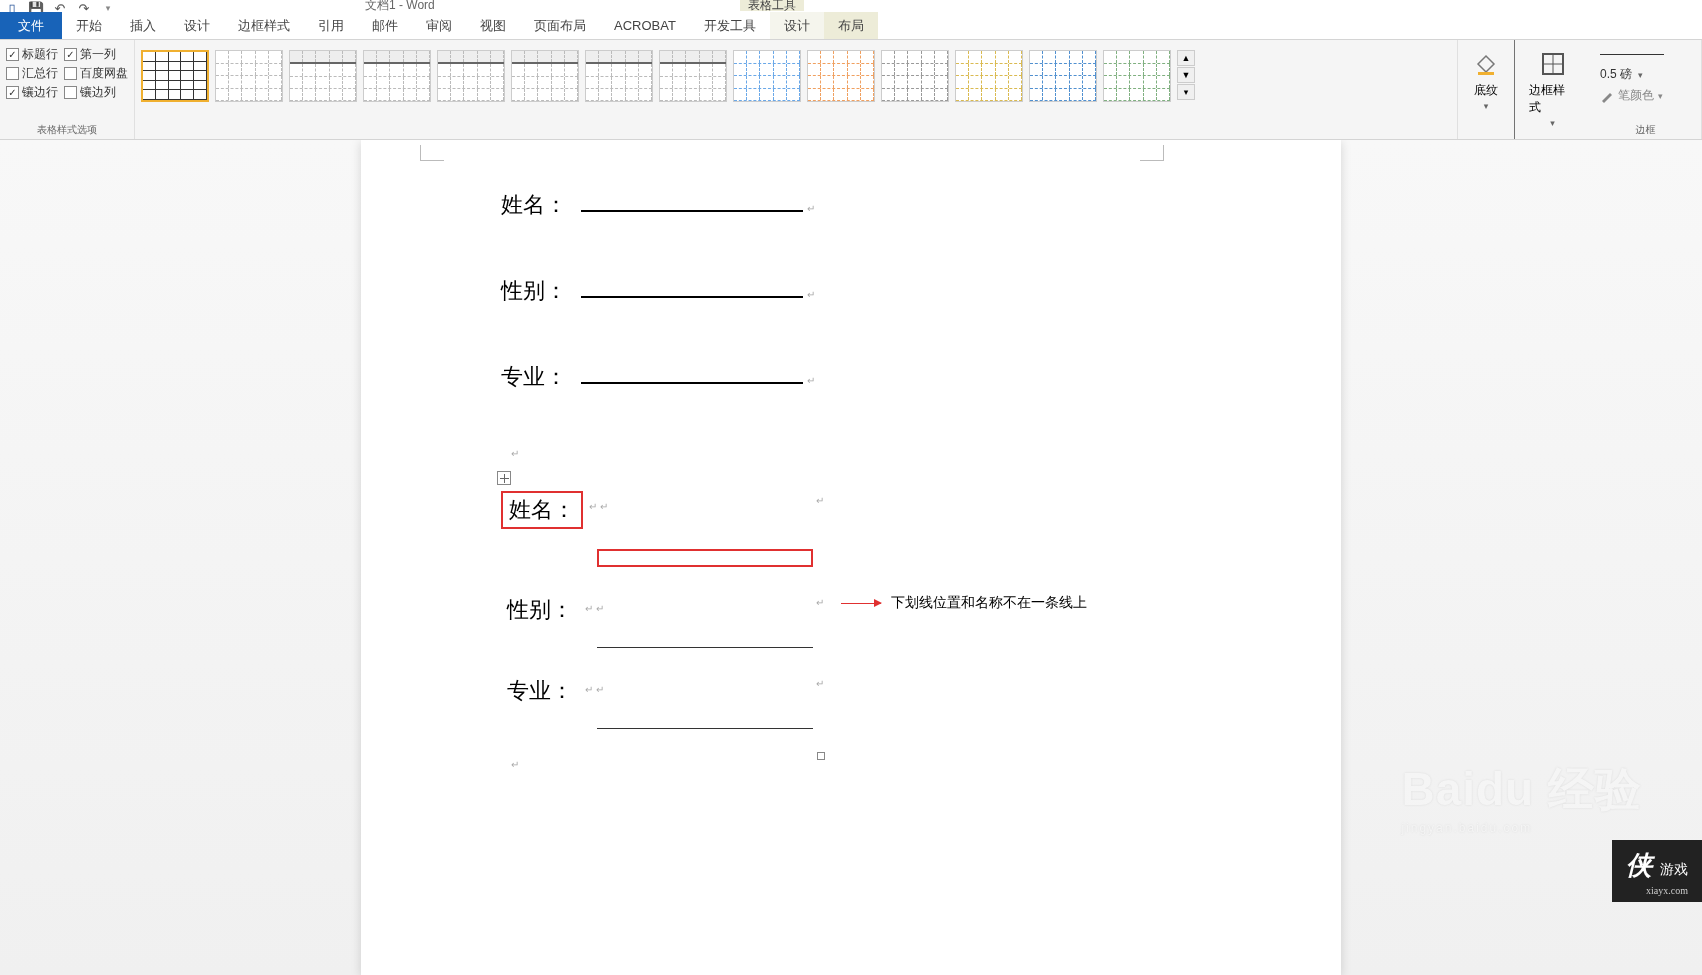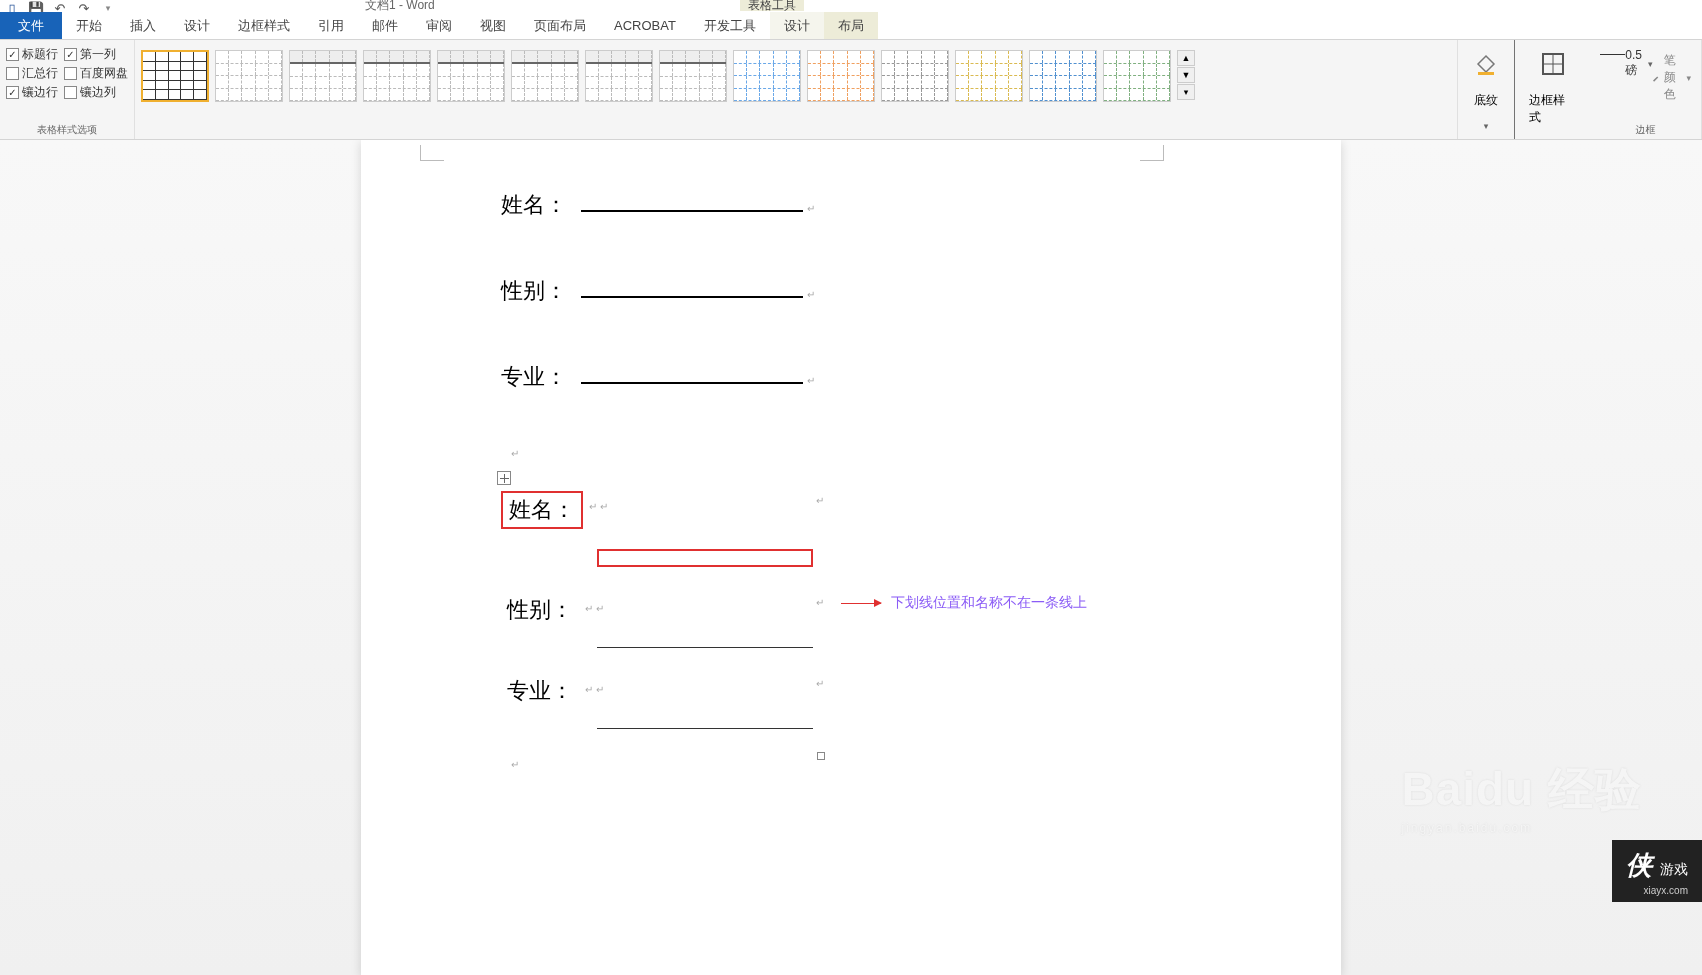--- a/index.html
+++ b/index.html
@@ -54,21 +54,21 @@
 .thumb-lblue .thumb-cell { border-right: 1px dashed #5090d0; }
 .thumb-green .thumb-row { border-bottom: 1px dashed #80b080; }
 .thumb-green .thumb-cell { border-right: 1px dashed #80b080; }
 .thumb-solid .thumb-row { border-bottom: 1px solid #333; }
 .thumb-solid .thumb-cell { border-right: 1px solid #333; }
 .thumb-hdr .thumb-row:first-child { background: #eee; border-bottom: 2px solid #666; }
 .gallery-more { width: 18px; display: flex; flex-direction: column; gap: 1px; }
 .gallery-more-btn { height: 16px; border: 1px solid #ccc; background: #f0f0f0; font-size: 9px; display: flex; align-items: center; justify-content: center; cursor: pointer; }
 
 
-.big-btn { display: flex; flex-direction: column; align-items: center; justify-content: center; padding: 4px 8px; gap: 12px; cursor: pointer; font-size: 12px; }
+.big-btn { display: flex; flex-direction: column; align-items: center; justify-content: center; padding: 4px 8px; gap: 2px; cursor: pointer; font-size: 12px; }
 .big-icon { width: 32px; height: 32px; display: flex; align-items: center; justify-content: center; }
 
 
 .border-line-preview { width: 64px; height: 8px; border-top: 1px solid #333; margin: 6px 0 4px 0; }
 .border-weight { font-size: 12px; color: #333; display: flex; align-items: center; gap: 6px; }
 .border-weight .dd { font-size: 9px; color: #666; }
 .pen-color { font-size: 12px; color: #888; display: flex; align-items: center; gap: 4px; margin-top: 4px; }
 
 
 .doc-area { position: absolute; top: 140px; left: 0; right: 0; bottom: 0; background: linear-gradient(to bottom, #f8f8f8, #f0f0f0); display: flex; justify-content: center; overflow: hidden; }
@@ -92,33 +92,33 @@
 .table-anchor::after { top: 6px; left: 2px; height: 1px; width: 9px; }
 
 .tbl-field { display: flex; align-items: flex-start; font-family: "SimSun", serif; font-size: 22px; margin-bottom: 20px; position: relative; }
 .tbl-label { padding: 2px 6px; }
 .tbl-label.boxed { border: 2px solid #e03030; }
 .tbl-cell-marks { font-size: 10px; color: #aaa; margin-left: 6px; margin-top: 10px; }
 .tbl-cell-right-mark { position: absolute; left: 315px; top: 4px; font-size: 10px; color: #aaa; }
 .tbl-underline-row { margin-left: 96px; width: 216px; border-top: 1px solid #666; border-bottom: 1px solid #666; height: 4px; margin-bottom: 26px; }
 .tbl-underline-row.boxed { border: 2px solid #e03030; height: 18px; }
 
-.annotation-arrow { position: absolute; left: 340px; top: 404px; color: #8b5cf6; font-size: 14px; display: flex; align-items: center; gap: 10px; }
+.annotation-arrow { position: absolute; left: 340px; top: 404px; color: #000000; font-size: 14px; display: flex; align-items: center; gap: 10px; }
 .arrow-line { width: 40px; height: 1px; background: #e03030; position: relative; }
 .arrow-line::after { content: ''; position: absolute; right: -1px; top: -4px; border-left: 8px solid #e03030; border-top: 4px solid transparent; border-bottom: 4px solid transparent; }
 
 .resize-handle { position: absolute; left: 316px; top: 562px; width: 8px; height: 8px; border: 1px solid #888; background: #fff; }
 
 
 .wm-baidu { position: absolute; right: 60px; bottom: 140px; opacity: 0.25; font-family: Arial, sans-serif; color: #fff; text-shadow: 0 0 2px #888; pointer-events: none; }
 .wm-baidu .big { font-size: 46px; font-weight: bold; letter-spacing: 1px; }
 .wm-baidu .small { font-size: 12px; letter-spacing: 2px; }
 .wm-ali { position: absolute; right: 0; bottom: 73px; background: #222; color: #fff; padding: 8px 14px 6px 14px; font-size: 14px; }
 .wm-ali .logo { font-size: 26px; font-style: italic; font-weight: bold; display: inline-block; margin-right: 4px; }
-.wm-ali .sub { font-size: 10px; color: #ccc; text-align: right; margin-top: 2px; }
+.wm-ali .sub { font-size: 10px; color: #ccc; text-align: right; margin-top: 2px; font-family: Liberation Serif, serif; }
 </style>
 </head>
 <body>
 
 <div class="title-bar">
   <div class="qat">
     <div class="qat-item" style="color:#2a5699">▯</div>
     <div class="qat-item" style="color:#2a5699">💾</div>
     <div class="qat-item" style="color:#555">↶</div>
     <div class="qat-item" style="color:#555">↷</div>
@@ -651,21 +651,21 @@
               <line x1="14" y1="4" x2="14" y2="24" stroke="#555"></line>
             </svg>
         </div>
         <span>边框样式</span>
         <span style="font-size:9px;color:#666">▾</span>
       </div>
     </div>
   </div>
 
   <div class="ribbon-group" style="width:112px">
-    <div class="ribbon-group-content" style="flex-direction:row;align-items:flex-start;padding:8px 10px">
+    <div class="ribbon-group-content" style="flex-direction:column;align-items:flex-start;padding:8px 10px">
       <div class="border-line-preview"></div>
       <div class="border-weight">
         <span>0.5 磅</span>
         <span class="dd">▾</span>
       </div>
       <div class="pen-color">
         <svg width="14" height="14" viewBox="0 0 14 14">
             <path d="M2 12 L10 4 L12 6 L4 14 Z" fill="#888"></path>
           </svg>
         <span>笔颜色</span>

